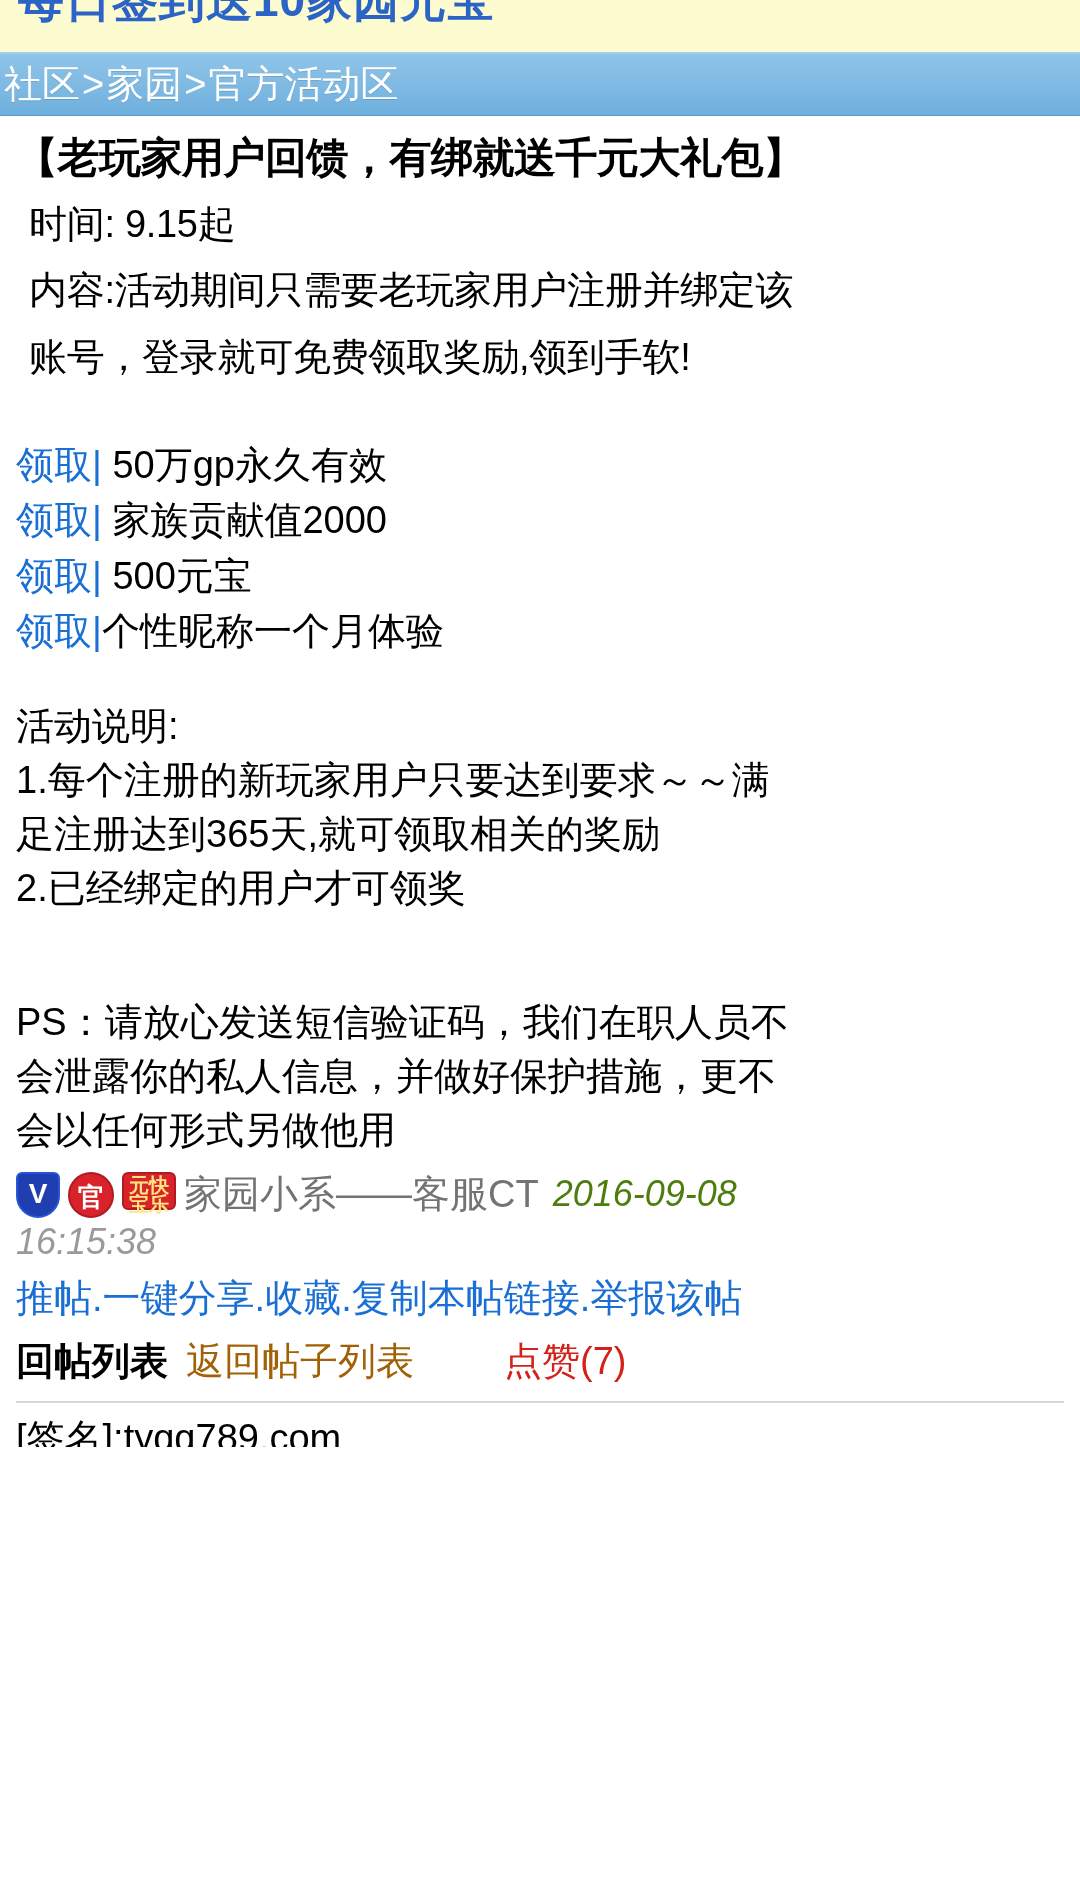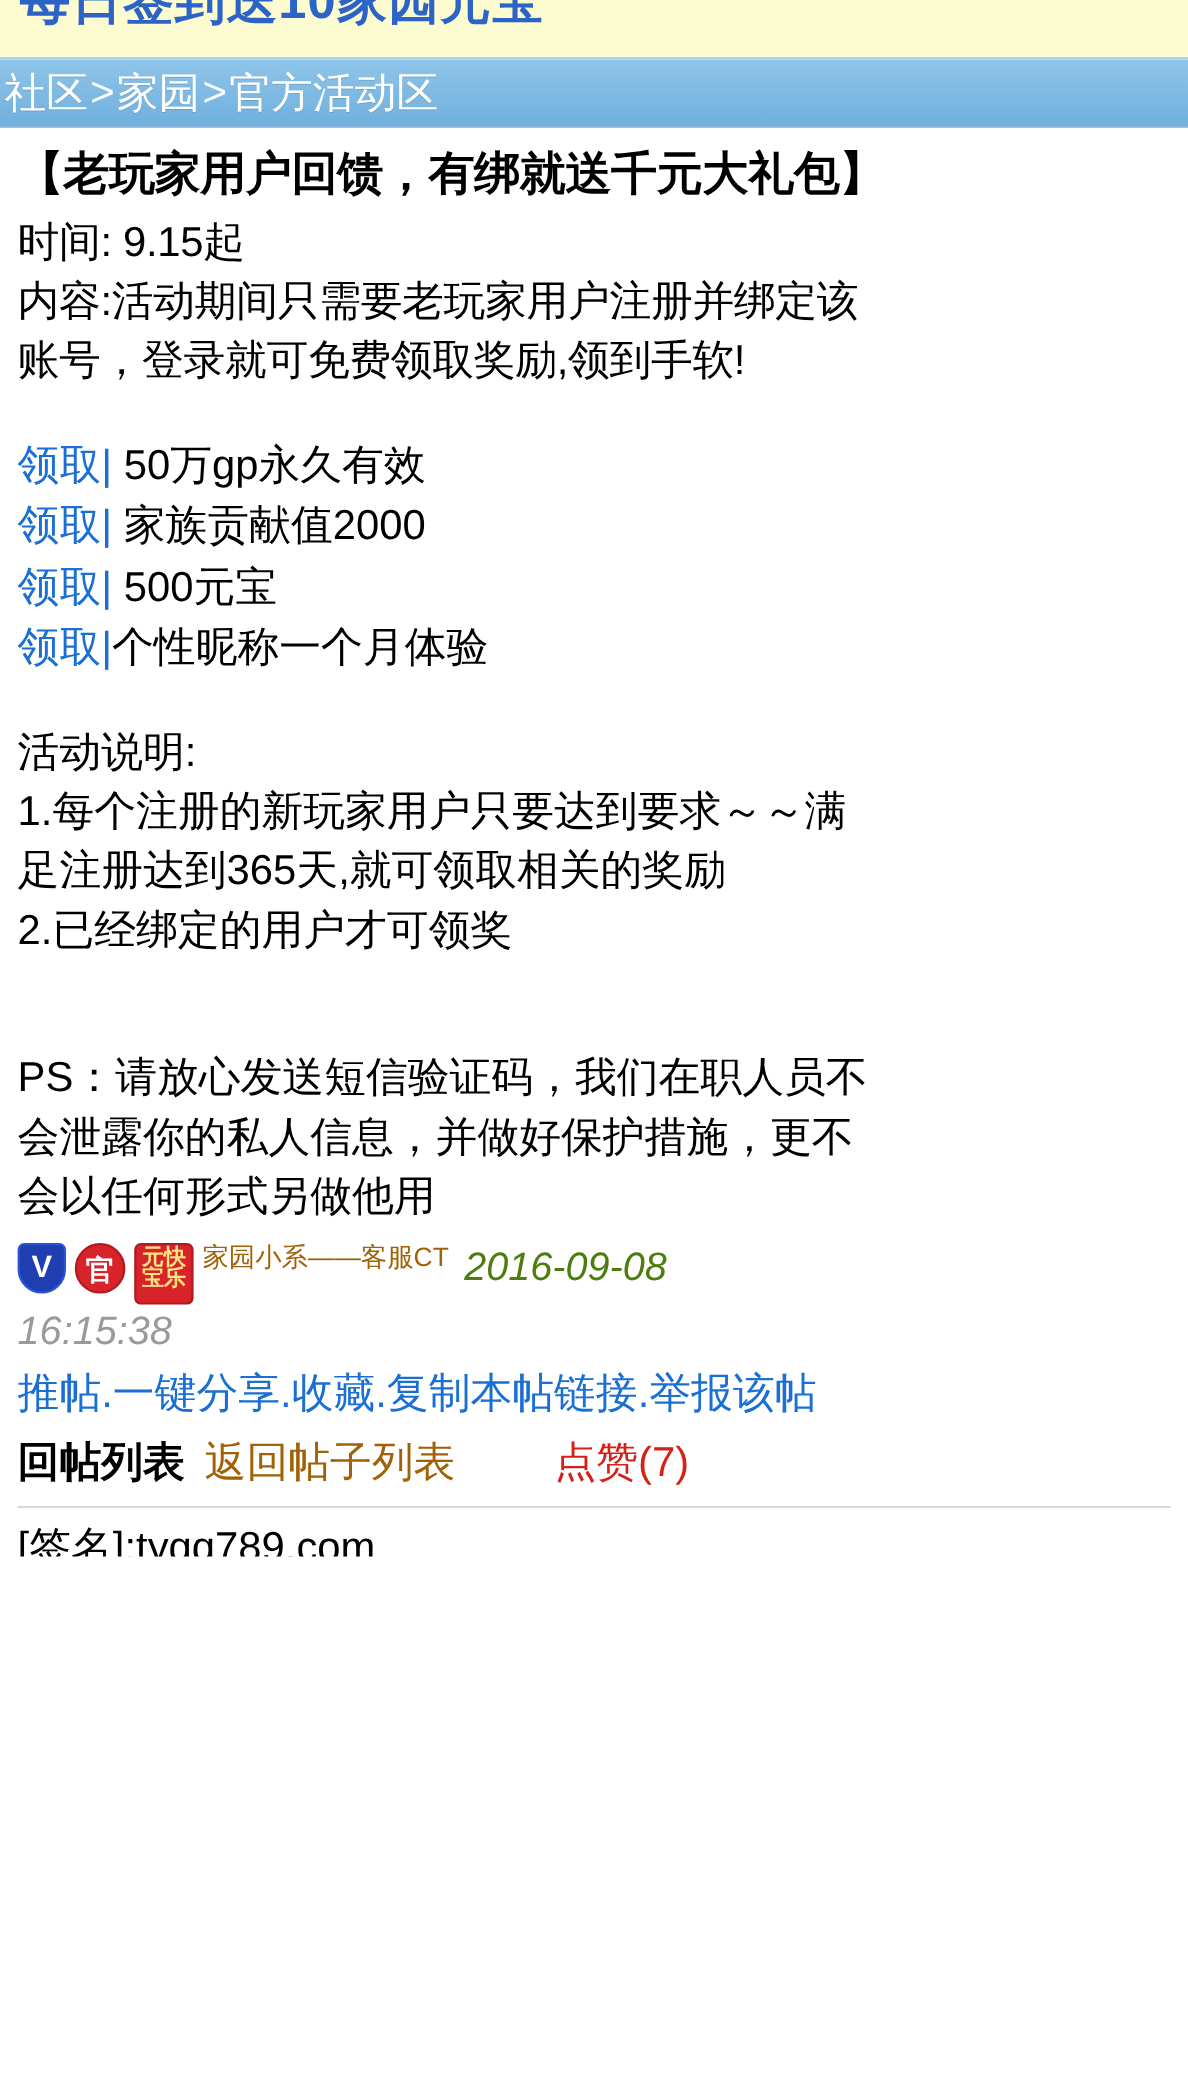--- a/index.html
+++ b/index.html
@@ -68,21 +68,21 @@
   .post-title {
     font-size: 42px;
     font-weight: bold;
     line-height: 1.25;
     margin: 6px 0 10px 0;
     letter-spacing: -0.5px;
   }
   .para {
     font-size: 38px;
     line-height: 1.42;
-    margin: 0;
+    margin: 13px;
     letter-spacing: -0.3px;
   }
   .blank-line {
     height: 40px;
   }
   .claim-row {
     font-size: 38px;
     line-height: 1.45;
     white-space: nowrap;
   }
@@ -149,36 +149,36 @@
     border-radius: 50%;
     color: #ffffff;
     font-size: 26px;
     font-weight: bold;
     text-align: center;
     line-height: 46px;
     border: 2px solid #b01b21;
     box-sizing: border-box;
   }
   .badge-kuai {
-    height: 56px;
+    height: 38px;
     background: #d8232a;
     border-radius: 6px;
     color: #ffe680;
     font-size: 20px;
     font-weight: bold;
     text-align: center;
     padding: 2px 5px;
     box-sizing: border-box;
     border: 2px solid #b01b21;
     line-height: 19px;
     letter-spacing: 0;
   }
   .author-name {
-    font-size: 24px;
-    color: #a16207;
+    font-size: 38px;
+    color: #737373;
     margin-right: 14px;
   }
   .post-time {
     font-size: 36px;
     color: #4d7c0f;
     font-style: italic;
   }
   .post-time-2 {
     width: 100%;
     font-size: 36px;

